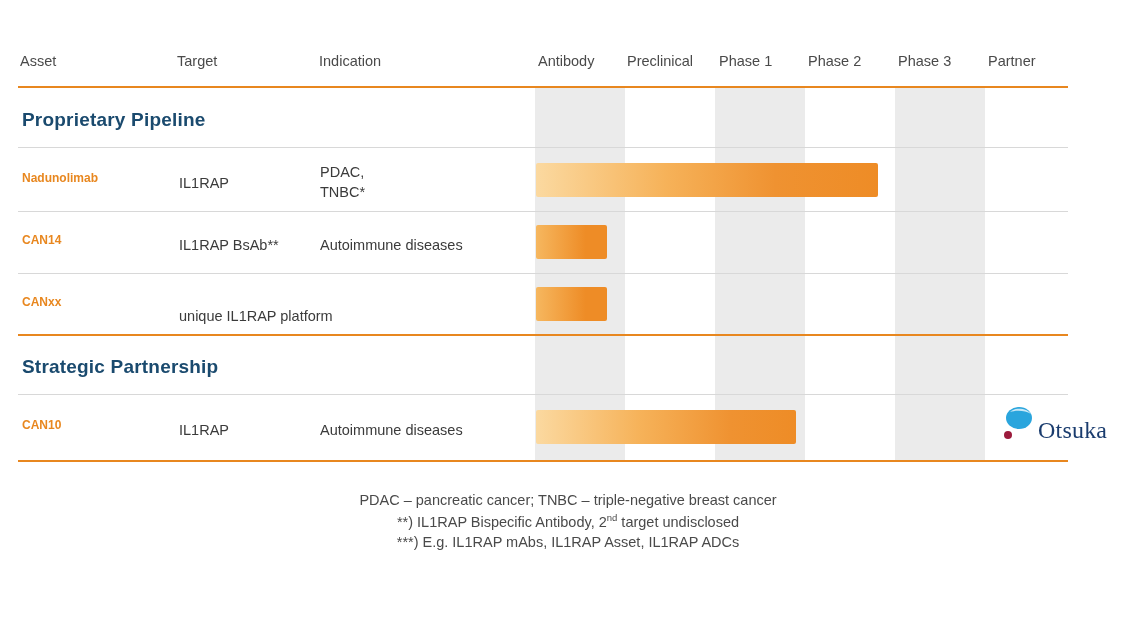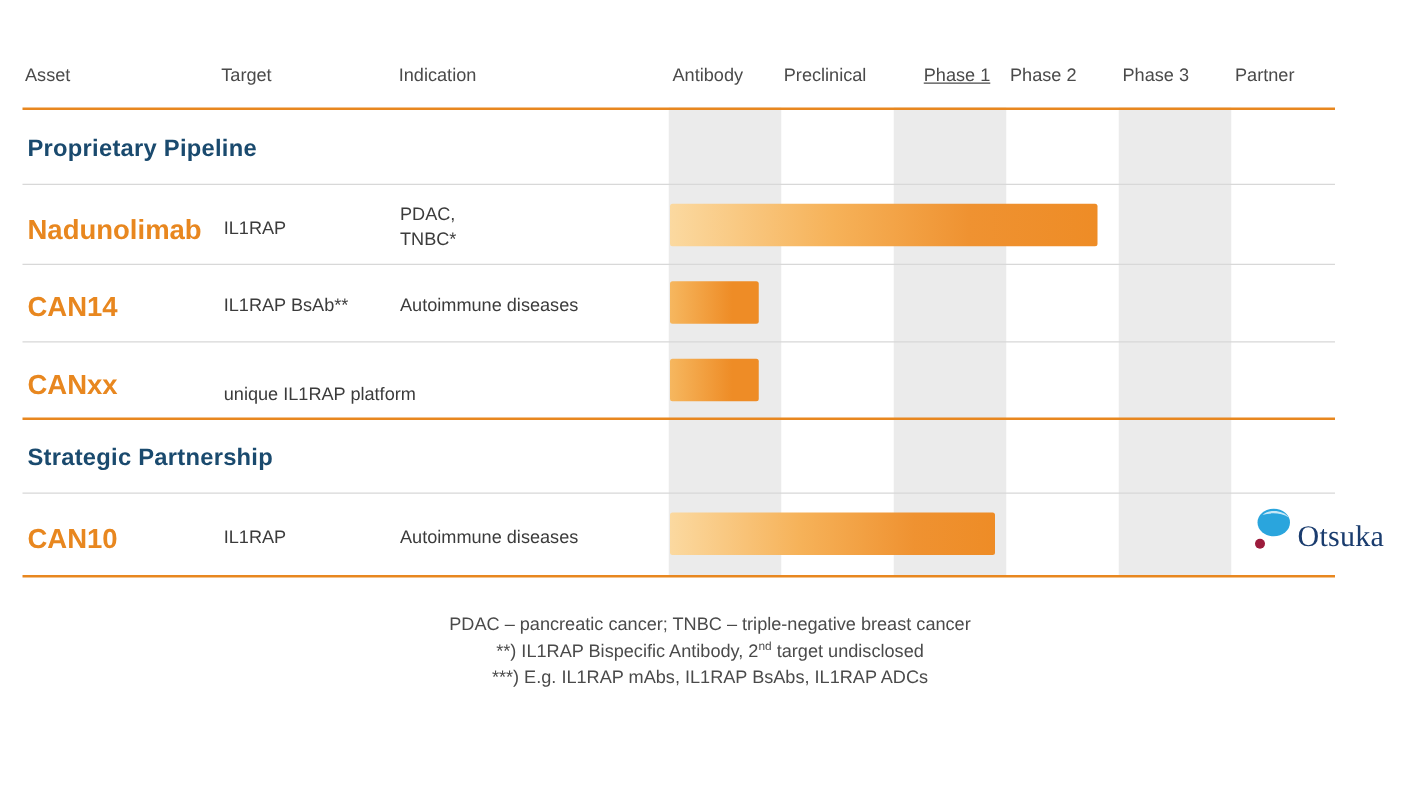--- a/index.html
+++ b/index.html
@@ -60,21 +60,21 @@
     font-size: 19px;
     font-weight: bold;
     color: #1a4a6e;
     letter-spacing: 0.2px;
   }
 
   
   .asset-name {
     position: absolute;
     left: 22px;
-    font-size: 22px;
+    font-size: 12px;
     font-weight: bold;
     color: #e8871f;
     white-space: nowrap;
   }
   .target-text {
     position: absolute;
     left: 179px;
     font-size: 14.5px;
     color: #3b3b3b;
     line-height: 1.45;
@@ -133,21 +133,21 @@
 
   <div class="band" style="left:535px; width:90px;"></div>
   <div class="band" style="left:715px; width:90px;"></div>
   <div class="band" style="left:895px; width:90px;"></div>
 
   <div class="col-head" style="left:20px;">Asset</div>
   <div class="col-head" style="left:177px;">Target</div>
   <div class="col-head" style="left:319px;">Indication</div>
   <div class="col-head" style="left:538px;">Antibody</div>
   <div class="col-head" style="left:627px;">Preclinical</div>
-  <div class="col-head" style="left:739px;text-decoration:underline;">Phase 1</div>
+  <div class="col-head" style="left:719px;">Phase 1</div>
   <div class="col-head" style="left:808px;">Phase 2</div>
   <div class="col-head" style="left:898px;">Phase 3</div>
   <div class="col-head" style="left:988px;">Partner</div>
 
   <div class="rule orange" style="top:86px;"></div>
 
   <div class="section-title" style="top:109px;">Proprietary Pipeline</div>
   <div class="rule" style="top:147px;"></div>
 
   <div class="asset-name" style="top:171px;">Nadunolimab</div>
@@ -183,16 +183,16 @@
       <circle cx="8" cy="32" r="4" fill="#9c1b3c"></circle>
     </svg>
     <div class="logo-text">Otsuka</div>
   </div>
 
   <div class="rule orange" style="top:460px;"></div>
 
   <div class="footnotes">
     <div>PDAC – pancreatic cancer; TNBC – triple-negative breast cancer</div>
     <div><span>**) IL1RAP Bispecific Antibody, 2</span><sup>nd</sup><span> target undisclosed</span></div>
-    <div>***) E.g. IL1RAP mAbs, IL1RAP BsAbs, IL1RAP ADCs</div>
+    <div>***) E.g. IL1RAP mAbs, IL1RAP Asset, IL1RAP ADCs</div>
   </div>
 
 </div>
 
 </body></html>

